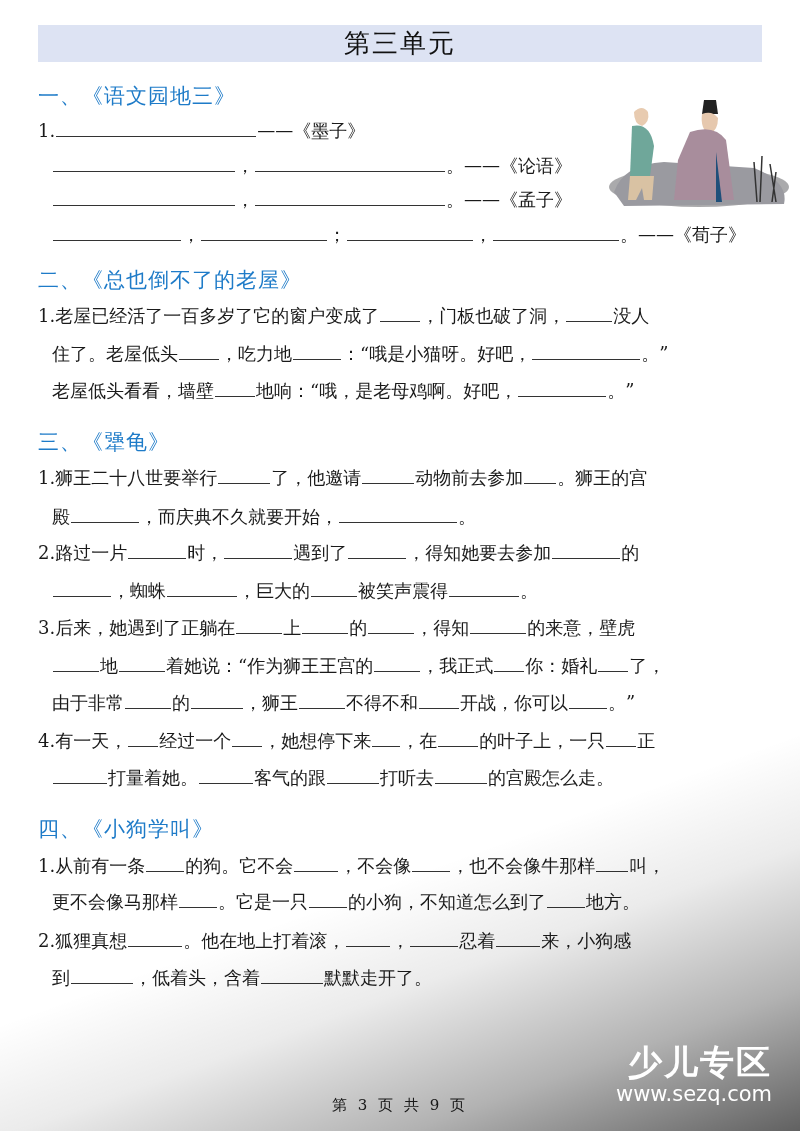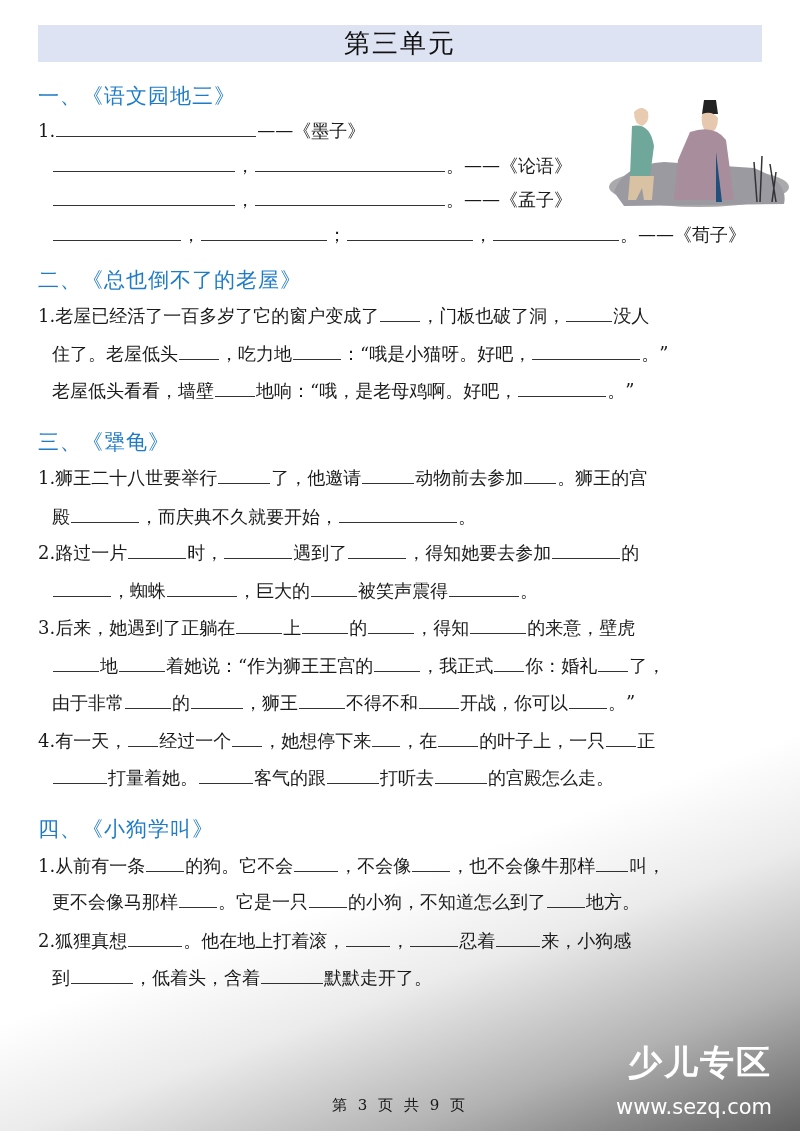--- a/index.html
+++ b/index.html
@@ -42,21 +42,21 @@
   .footer-page {
     position: absolute; left: 0; width: 800px; top: 1096px; text-align: center;
     font-size: 15px; letter-spacing: 3px; color: #222;
   }
   .wm-title {
     position: absolute; right: 28px; top: 1040px; font-size: 34px; font-weight: bold;
     color: #ffffff; font-family: "DejaVu Sans", "Liberation Sans", sans-serif; letter-spacing: 2px;
   }
   .wm-url {
     position: absolute; right: 28px; top: 1082px; font-size: 21px;
-    color: #ffffff; font-family: "DejaVu Sans", "Liberation Sans", sans-serif; margin-top: 13px;
+    color: #ffffff; font-family: "DejaVu Sans", "Liberation Sans", sans-serif;
   }
 </style>
 </head>
 <body>
 
 <div class="title-band">
   <span>第三单元</span>
 </div>
 
 <div id="content">

